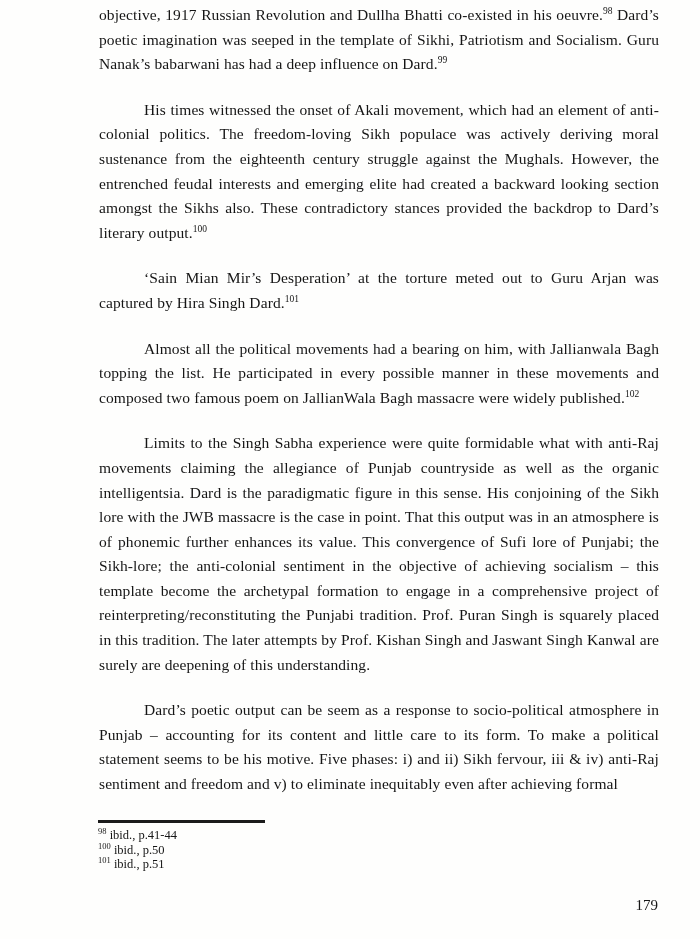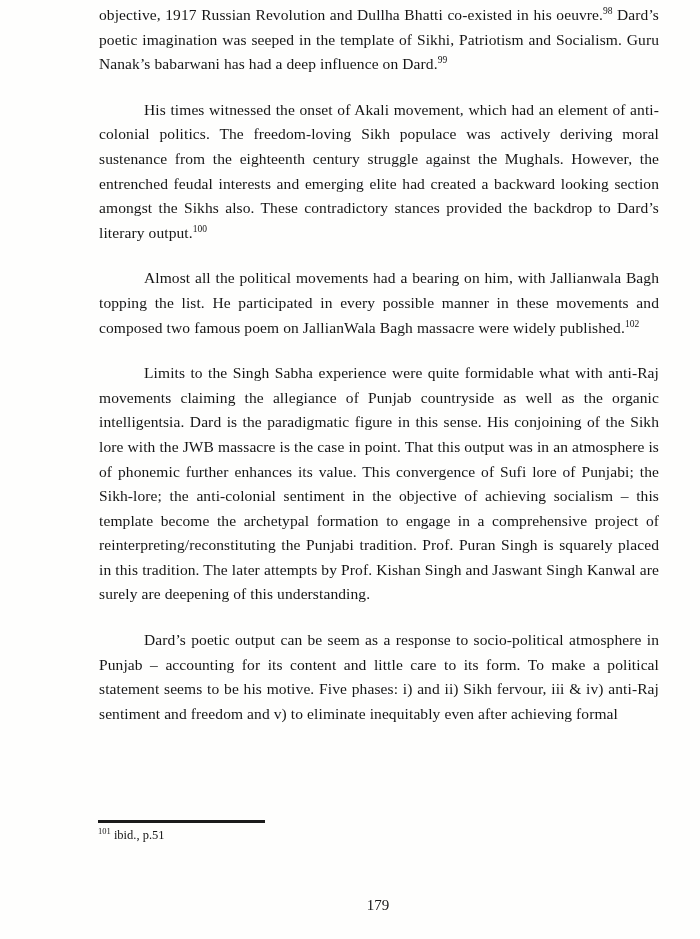--- a/index.html
+++ b/index.html
@@ -61,40 +61,43 @@
   .footnote sup {
     font-size: 8.5px;
     line-height: 0;
     vertical-align: super;
   }
   .page-number {
     position: absolute;
     left: 98px;
     top: 897px;
     width: 560px;
-    text-align: center;
+    text-align: right;
     font-size: 15px;
     color: #161616;
   }
 </style>
 </head>
 <body>
 
 <div class="page">
 
   <div class="text-block">
       <p><span>objective, 1917 Russian Revolution and Dullha Bhatti co-existed in his oeuvre.</span><sup>98</sup><span> Dard’s poetic imagination was seeped in the template of Sikhi, Patriotism and Socialism. Guru Nanak’s babarwani has had a deep influence on Dard.</span><sup>99</sup></p>
       <p class="indent"><span>His times witnessed the onset of Akali movement, which had an element of anti-colonial politics. The freedom-loving Sikh populace was actively deriving moral sustenance from the eighteenth century struggle against the Mughals. However, the entrenched feudal interests and emerging elite had created a backward looking section amongst the Sikhs also. These contradictory stances provided the backdrop to Dard’s literary output.</span><sup>100</sup></p>
+      <p class="indent"><span>‘Sain Mian Mir’s Desperation’ at the torture meted out to Guru Arjan was captured by Hira Singh Dard.</span><sup>101</sup></p>
       <p class="indent"><span>Almost all the political movements had a bearing on him, with Jallianwala Bagh topping the list. He participated in every possible manner in these movements and composed two famous poem on JallianWala Bagh massacre were widely published.</span><sup>102</sup></p>
       <p class="indent"><span>Limits to the Singh Sabha experience were quite formidable what with anti-Raj movements claiming the allegiance of Punjab countryside as well as the organic intelligentsia. Dard is the paradigmatic figure in this sense. His conjoining of the Sikh lore with the JWB massacre is the case in point. That this output was in an atmosphere is of phonemic further enhances its value. This convergence of Sufi lore of Punjabi; the Sikh-lore; the anti-colonial sentiment in the objective of achieving socialism – this template become the archetypal formation to engage in a comprehensive project of reinterpreting/reconstituting the Punjabi tradition. Prof. Puran Singh is squarely placed in this tradition. The later attempts by Prof. Kishan Singh and Jaswant Singh Kanwal are surely are deepening of this understanding.</span></p>
       <p class="indent"><span>Dard’s poetic output can be seem as a response to socio-political atmosphere in Punjab – accounting for its content and little care to its form. To make a political statement seems to be his motive. Five phases: i) and ii) Sikh fervour, iii &amp; iv) anti-Raj sentiment and freedom and v) to eliminate inequitably even after achieving formal</span></p>
     </div>
 
   <div class="footnote-block">
     <div class="fn-rule"></div>
     <div>
+        <div class="footnote"><sup>98</sup><span> ibid., p.41-44</span></div>
+        <div class="footnote"><sup>100</sup><span> ibid., p.50</span></div>
         <div class="footnote"><sup>101</sup><span> ibid., p.51</span></div>
       </div>
   </div>
 
   <div class="page-number">179</div>
 
 </div>
 
 </body></html>

